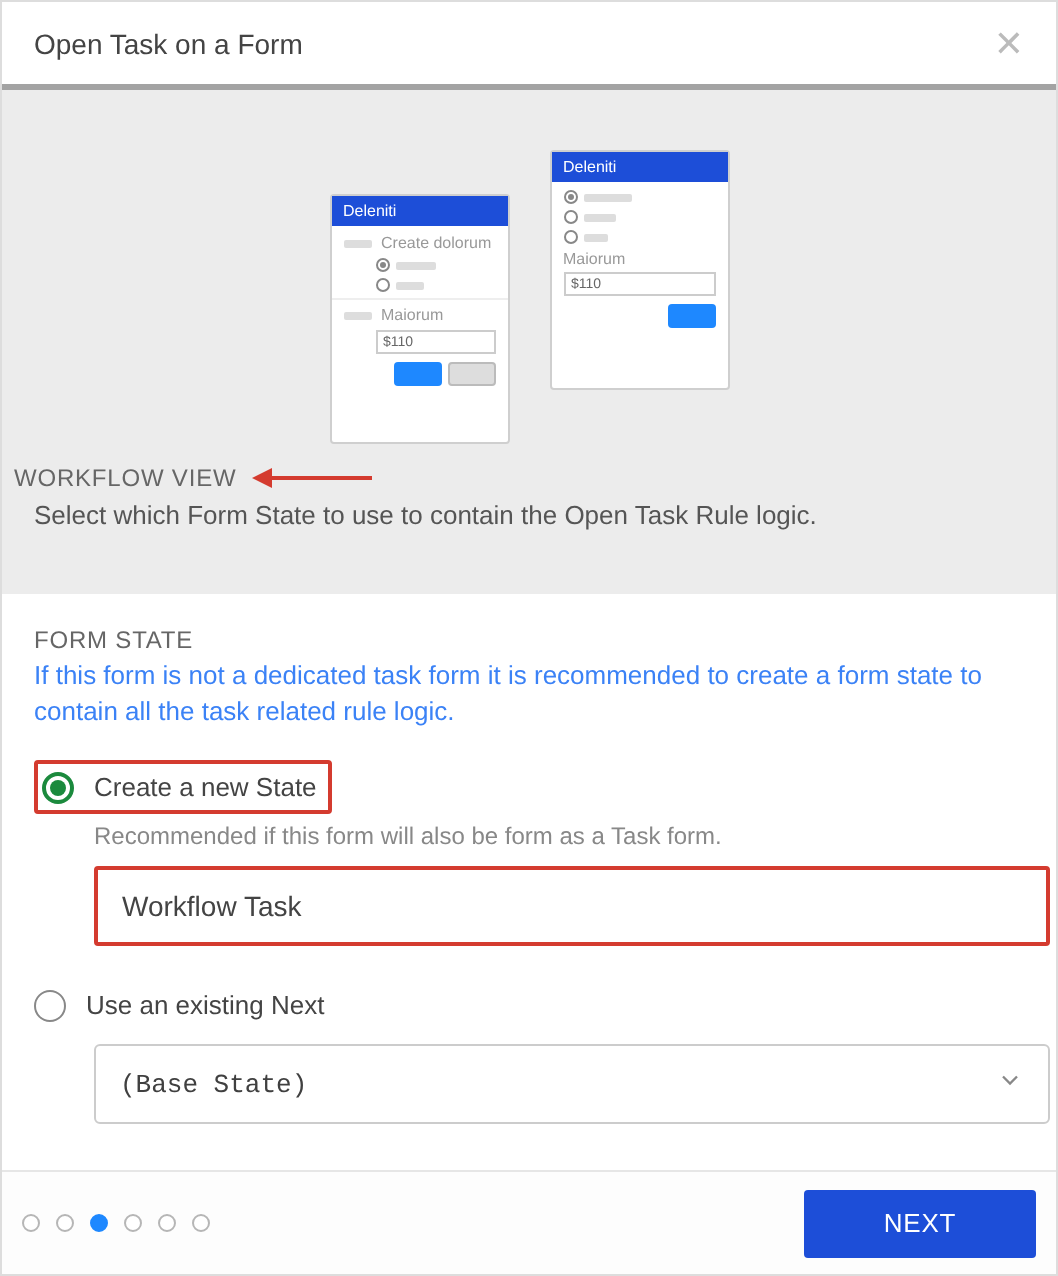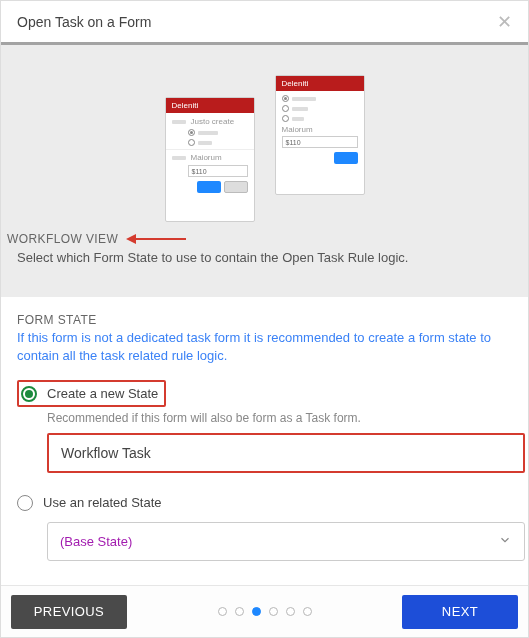--- a/index.html
+++ b/index.html
@@ -41,21 +41,21 @@
     position: absolute;
     background: #fff;
     border: 1px solid #cfcfcf;
     border-radius: 2px;
     font-size: 8px;
     color: #888;
   }
   .mini-form.back  { right: 0; top: 0; width: 90px; height: 120px; }
   .mini-form.front { left: 0; top: 22px; width: 90px; height: 125px; }
   .mf-title {
-    background: #b91c1c;
+    background: #1d4ed8;
     color: #fff;
     padding: 3px 6px;
     font-size: 8px;
   }
   .mf-body { padding: 4px 6px; }
   .mf-row { display:flex; align-items:center; gap:3px; margin-bottom: 3px; }
   .mf-label { color:#999; font-size:8px; }
   .mf-bar { height:4px; background:#ddd; border-radius:1px; }
   .mf-input {
     border:1px solid #ccc; height:12px; width: 100%;
@@ -119,22 +119,23 @@
   }
   .text-input input{
     width:100%; border:none; outline:none;
     padding:10px 12px; font-size:14px; color:#444;
     background:transparent;
   }
   .select-wrap {
     margin: 10px 0 0 30px;
     border:1px solid #ccc; border-radius:3px;
     display:flex; align-items:center; justify-content:space-between;
-    padding:10px 12px; color:#a21caf; background:#fff;
+    padding:10px 12px; color:#404040; background:#fff;
     cursor:pointer;
+    font-family:Liberation Mono, monospace;
   }
   .chev { color:#888; }
 
   
   .footer {
     position: absolute;
     left:1px; right:1px; bottom:1px;
     background:#fdfdfd;
     border-top:1px solid #e6e6e6;
     height:52px;
@@ -189,21 +190,21 @@
             <div class="mf-btn blue"></div>
           </div>
       </div>
     </div>
 
     <div class="mini-form front">
       <div class="mf-title">Deleniti</div>
       <div class="mf-body">
         <div class="mf-row">
             <span class="mf-bar" style="width:14px"></span>
-            <span class="mf-label" style="margin-left:2px">Justo create</span>
+            <span class="mf-label" style="margin-left:2px">Create dolorum</span>
           </div>
         <div class="mf-row" style="margin-left:16px">
             <span class="mf-radio sel"></span>
             <span class="mf-bar" style="width:20px"></span>
           </div>
         <div class="mf-row" style="margin-left:16px">
             <span class="mf-radio"></span>
             <span class="mf-bar" style="width:14px"></span>
           </div>
         <div style="border-top:1px solid #eee;margin:3px -6px"></div>
@@ -242,34 +243,33 @@
       <span class="opt-label">Create a new State</span>
     </span>
   </div>
   <div class="opt-sub">Recommended if this form will also be form as a Task form.</div>
   <div class="text-input">
     <input type="text" value="Workflow Task" style="">
   </div>
 
   <div class="opt">
     <span class="radio"></span>
-    <span class="opt-label">Use an related State</span>
+    <span class="opt-label">Use an existing Next</span>
   </div>
   <div class="select-wrap">
     <span>(Base State)</span>
     <span class="chev">
       <svg width="14" height="14" viewBox="0 0 24 24">
           <path d="M6 9l6 6 6-6" fill="none" stroke="#888" stroke-width="2"></path>
         </svg>
     </span>
   </div>
 </div>
 
 <div class="footer">
-  <button class="btn prev">Previous</button>
   <div class="dots">
       <span class="dot"></span>
       <span class="dot"></span>
       <span class="dot active"></span>
       <span class="dot"></span>
       <span class="dot"></span>
       <span class="dot"></span>
     </div>
   <button class="btn next">Next</button>
 </div>

